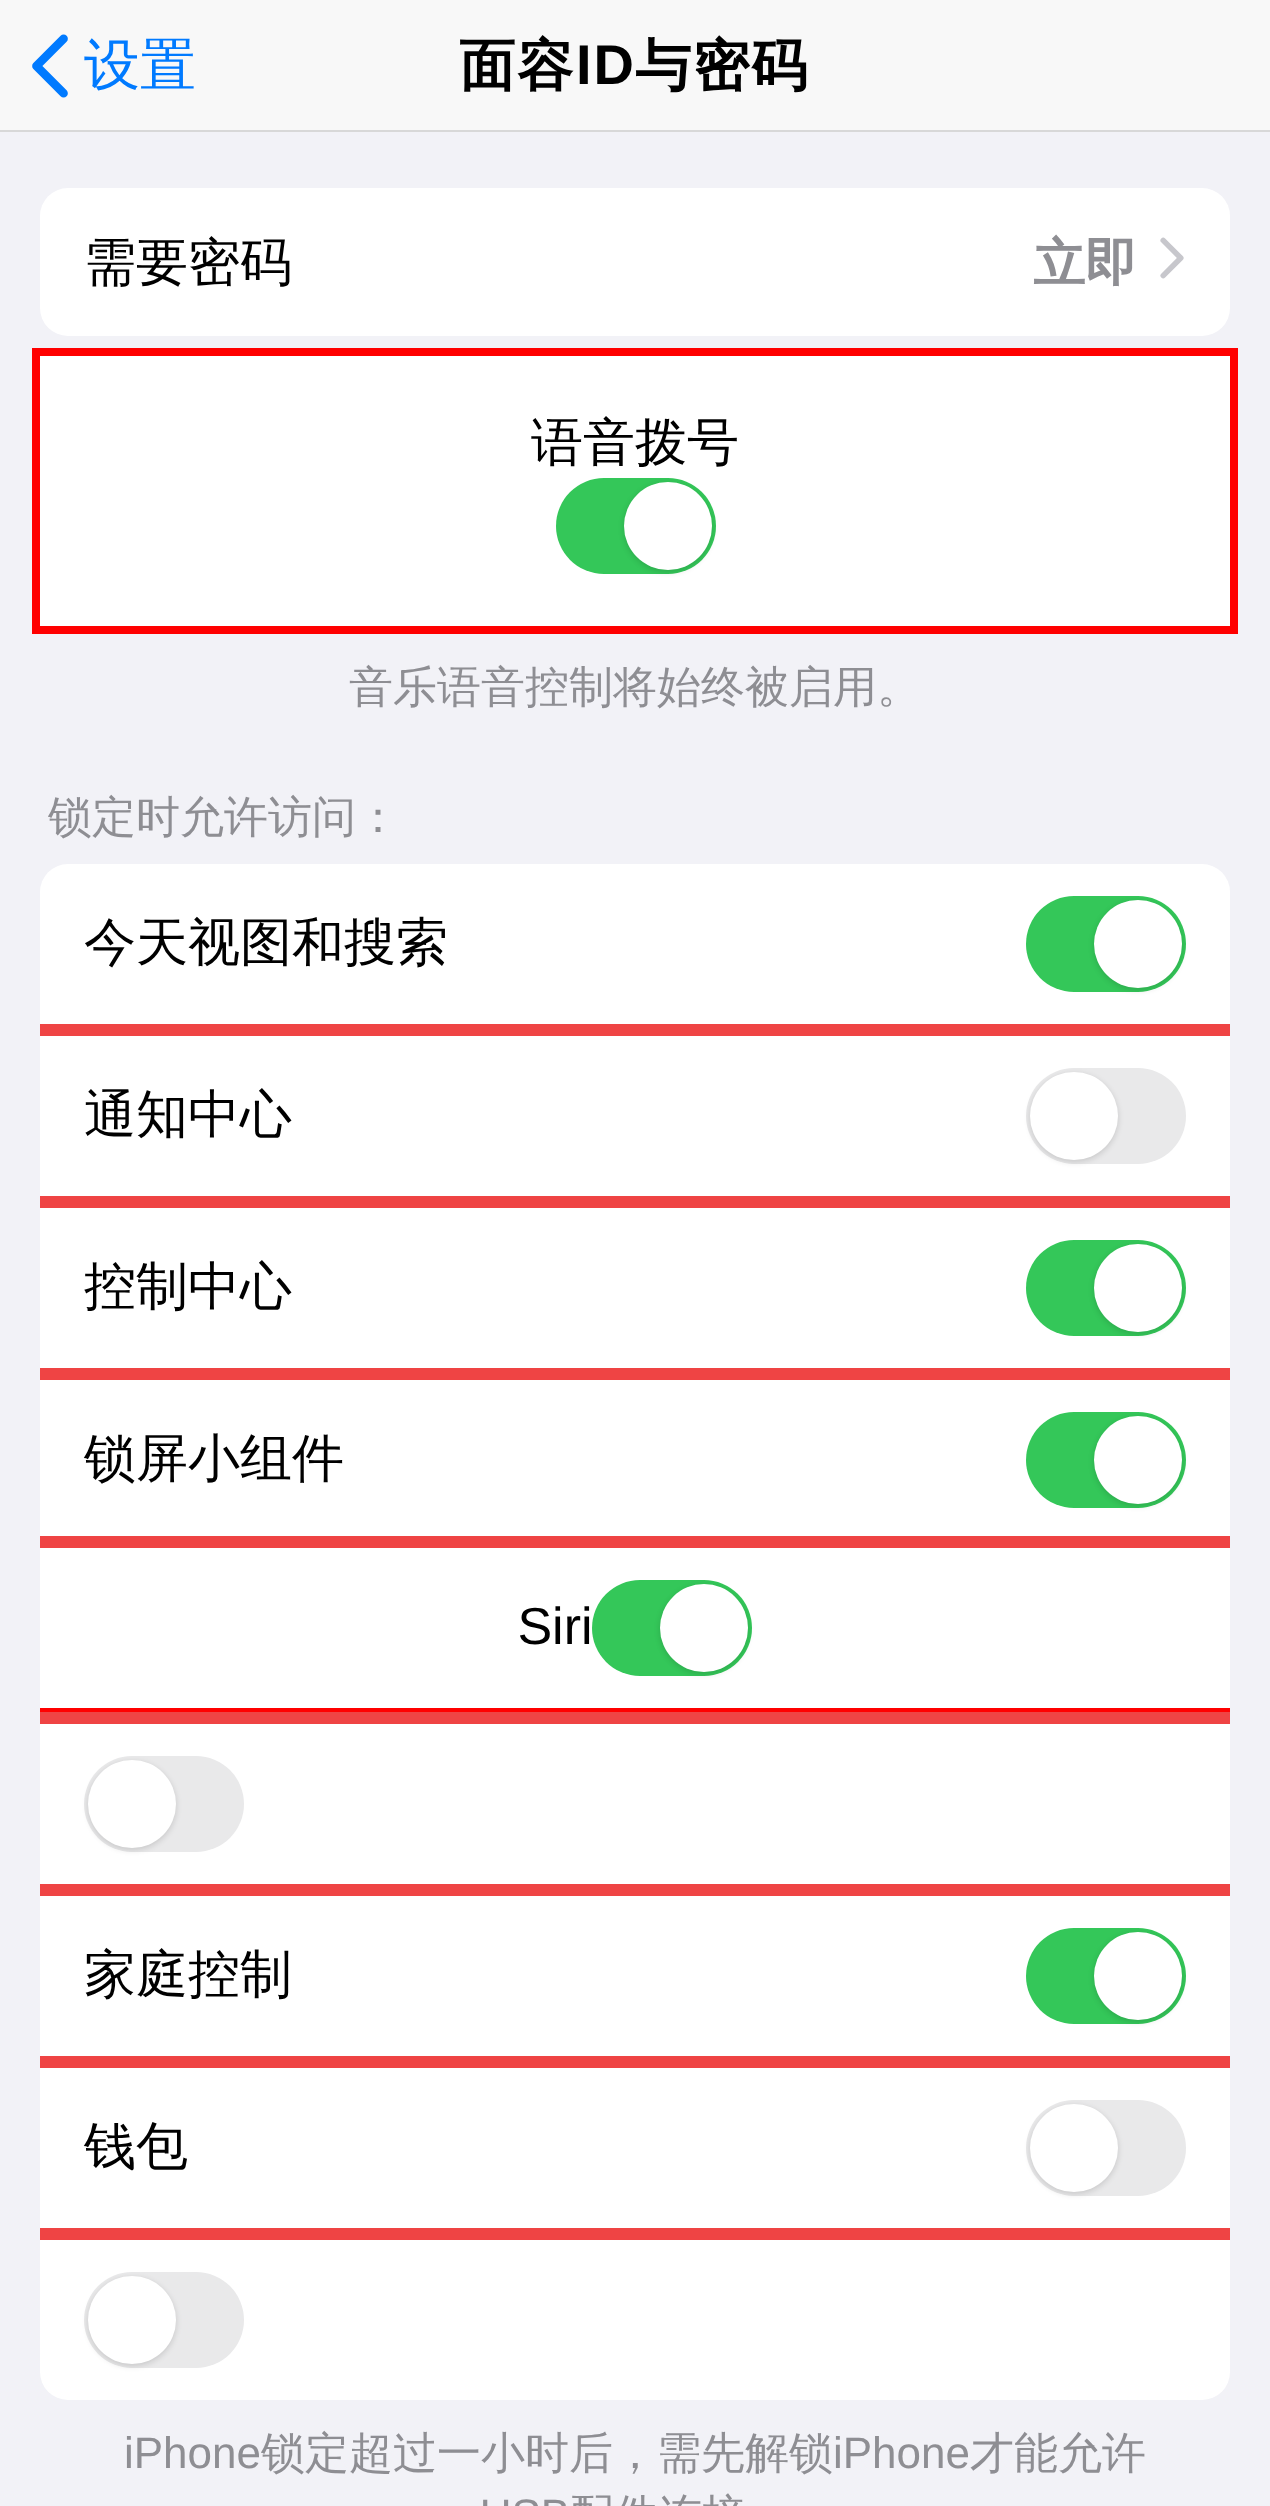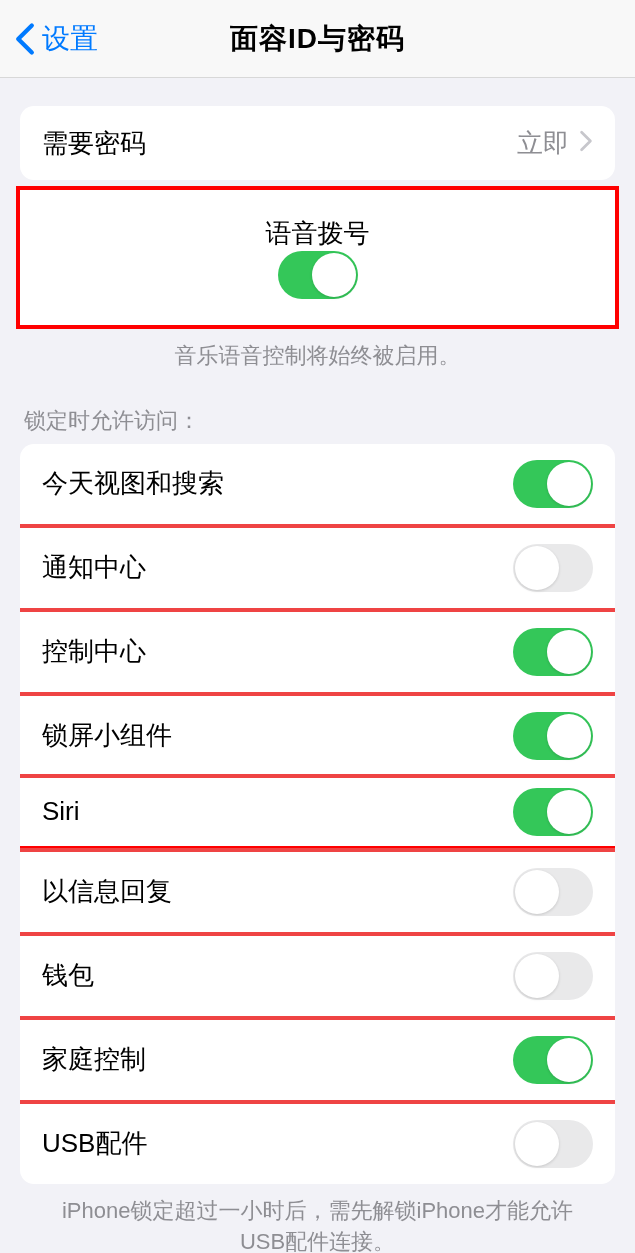--- a/index.html
+++ b/index.html
@@ -8,21 +8,21 @@
       box-sizing: border-box;
       font-family: -apple-system, BlinkMacSystemFont, "Helvetica Neue", sans-serif;
     }
     body {
       width: 635px;
       height: 1253px;
       background: #f2f2f7;
       overflow: hidden;
     }
     .header {
-      height: 78px;
+      height: 66px;
       background: #f8f8f8;
       display: flex;
       align-items: center;
       padding: 0 14px;
       position: relative;
       border-bottom: 1px solid #d8d8d8;
     }
     .back-btn {
       display: flex;
       align-items: center;
@@ -55,35 +55,36 @@
       overflow: hidden;
     }
     .row {
       display: flex;
       align-items: center;
       justify-content: space-between;
       padding: 18px 22px;
       min-height: 74px;
     }
     .row + .row {
-      border-top: 4px solid #ef4444;
+      border-top: 6px solid #ef4444;
     }
     .row-label {
       font-size: 26px;
       color: #000;
       font-weight: 400;
     }
     .row-detail {
       display: flex;
       align-items: center;
       gap: 10px;
     }
     .row-value {
       font-size: 26px;
       color: #8e8e93;
+      font-weight: bold;
     }
     .chevron {
       color: #c7c7cc;
     }
     .chevron svg {
       width: 14px;
       height: 22px;
     }
     .toggle {
       width: 80px;
@@ -140,21 +141,22 @@
       border-radius: 14px;
       overflow: hidden;
     }
     .section-list .row {
       padding: 16px 22px;
       min-height: 76px;
     }
     .siri-highlight {
       border: 4px solid #ff0000;
       margin: -2px -4px;
-      padding: 2px 22px !important;
+      padding: 16px 22px !important;
+      justify-content: center;
     }
   </style>
 </head>
 <body>
 
 <div class="header">
   <div class="back-btn">
     <svg viewBox="0 0 12 20" fill="none">
       <path d="M10 2L2 10L10 18" stroke="#007aff" stroke-width="2.5" stroke-linecap="round" stroke-linejoin="round"></path>
     </svg>
@@ -215,39 +217,37 @@
           <div class="toggle-knob"></div>
         </div>
       </div>
       <div class="row siri-highlight">
         <div class="row-label">Siri</div>
         <div class="toggle on">
           <div class="toggle-knob"></div>
         </div>
       </div>
       <div class="row">
-        <div class="row-label">以信息回复</div>
-        <div class="toggle off">
+        <div class="toggle off">
+          <div class="toggle-knob"></div>
+        </div>
+      </div>
+      <div class="row">
+        <div class="row-label">家庭控制</div>
+        <div class="toggle on">
           <div class="toggle-knob"></div>
         </div>
       </div>
       <div class="row">
         <div class="row-label">钱包</div>
         <div class="toggle off">
           <div class="toggle-knob"></div>
         </div>
       </div>
       <div class="row">
-        <div class="row-label">家庭控制</div>
-        <div class="toggle on">
-          <div class="toggle-knob"></div>
-        </div>
-      </div>
-      <div class="row">
-        <div class="row-label">USB配件</div>
         <div class="toggle off">
           <div class="toggle-knob"></div>
         </div>
       </div>
     </div>
   <div class="footer-text">iPhone锁定超过一小时后，需先解锁iPhone才能允许USB配件连接。</div>
 
 </div>
 
 </body></html>

